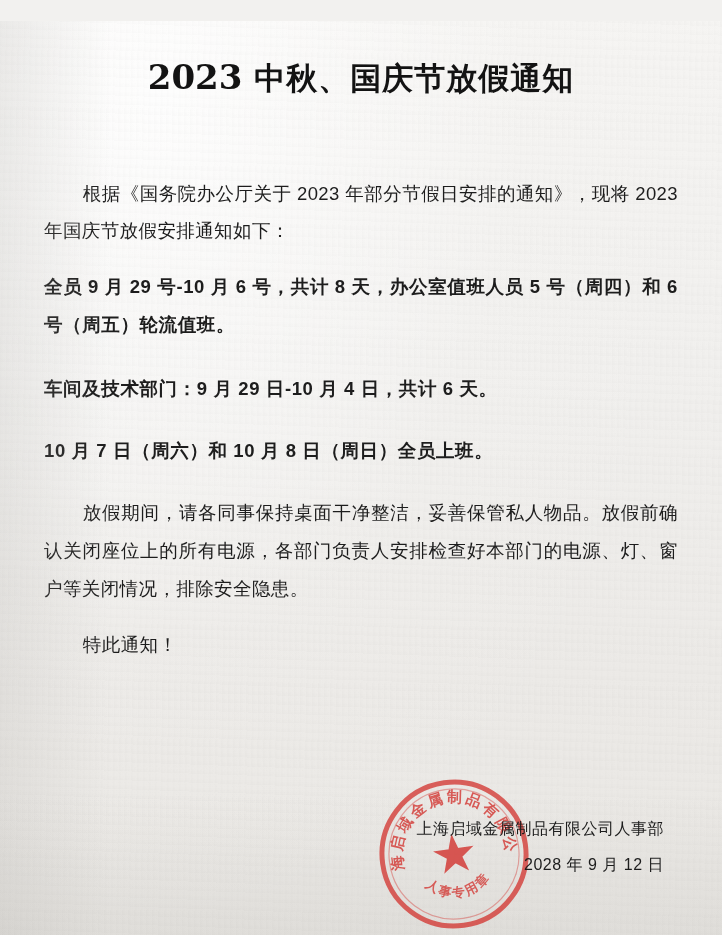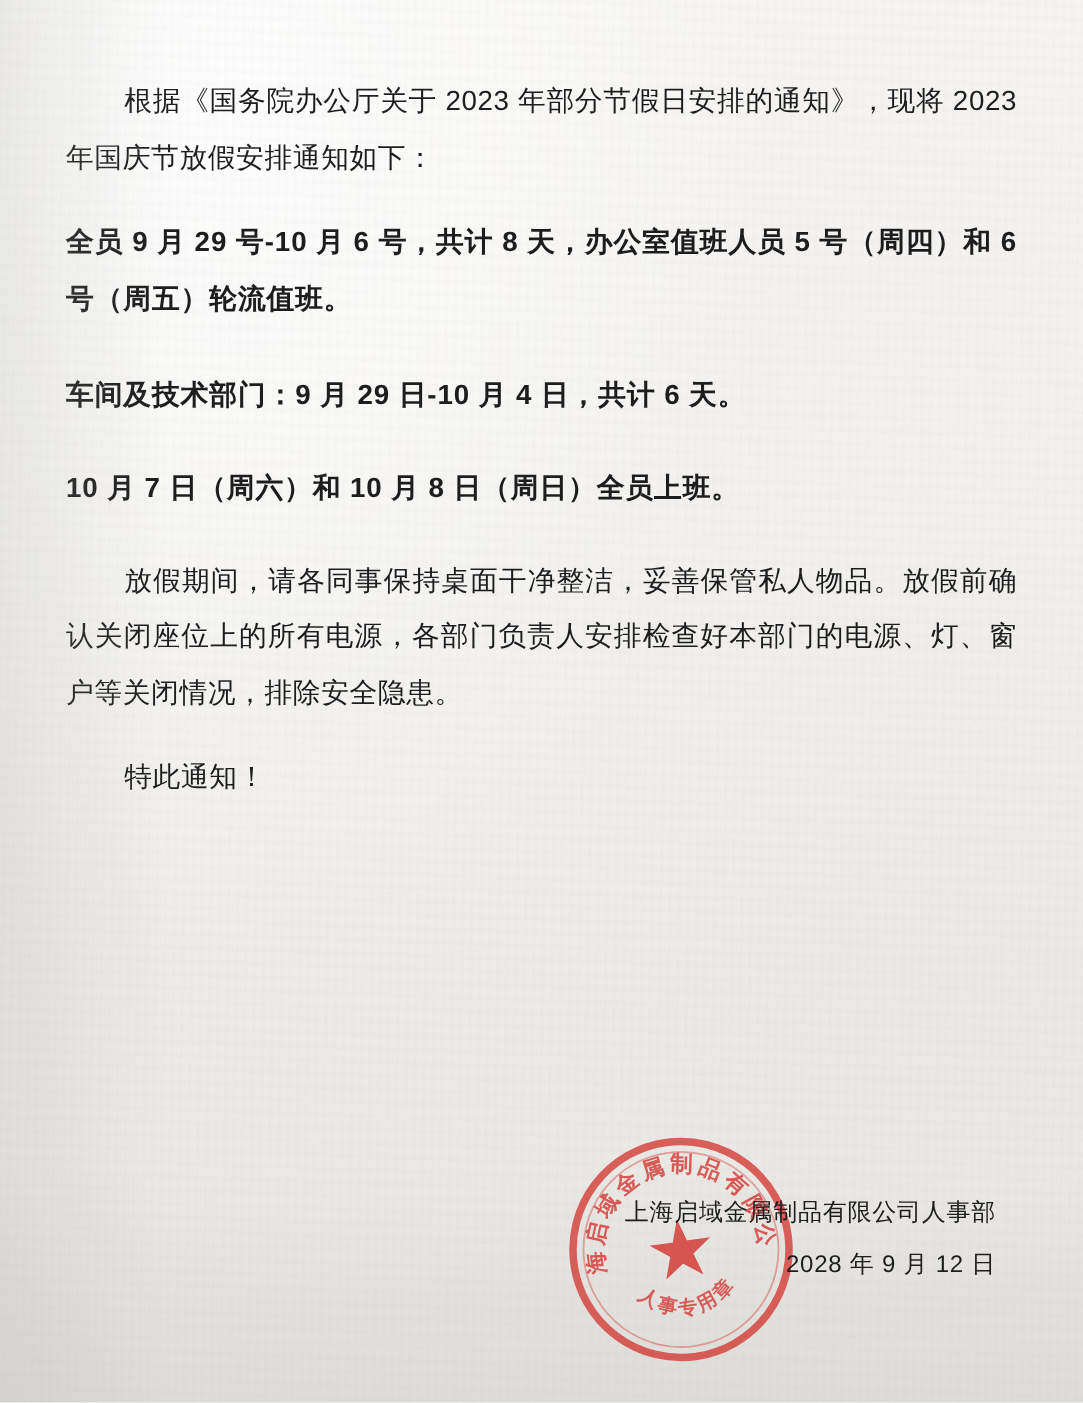--- a/index.html
+++ b/index.html
@@ -124,20 +124,23 @@
   }
 </style>
 </head>
 <body>
 
 <div class="page">
   <div class="paper-noise"></div>
   <div class="shade-left"></div>
   <div class="shade-bottom"></div>
 
+  <h1 class="doc-title">
+    <span class="year">2023</span><span> 中秋、国庆节放假通知</span>
+  </h1>
 
   <div class="body-area">
     <p class="para indent intro">根据《国务院办公厅关于 2023 年部分节假日安排的通知》，现将 2023 年国庆节放假安排通知如下：</p>
     <p class="para bold">全员 9 月 29 号-10 月 6 号，共计 8 天，办公室值班人员 5 号（周四）和 6 号（周五）轮流值班。</p>
     <p class="para bold tight">车间及技术部门：9 月 29 日-10 月 4 日，共计 6 天。</p>
     <p class="para bold tight">10 月 7 日（周六）和 10 月 8 日（周日）全员上班。</p>
     <p class="para indent">放假期间，请各同事保持桌面干净整洁，妥善保管私人物品。放假前确认关闭座位上的所有电源，各部门负责人安排检查好本部门的电源、灯、窗户等关闭情况，排除安全隐患。</p>
     <p class="para indent notice-end">特此通知！</p>
   </div>
 

